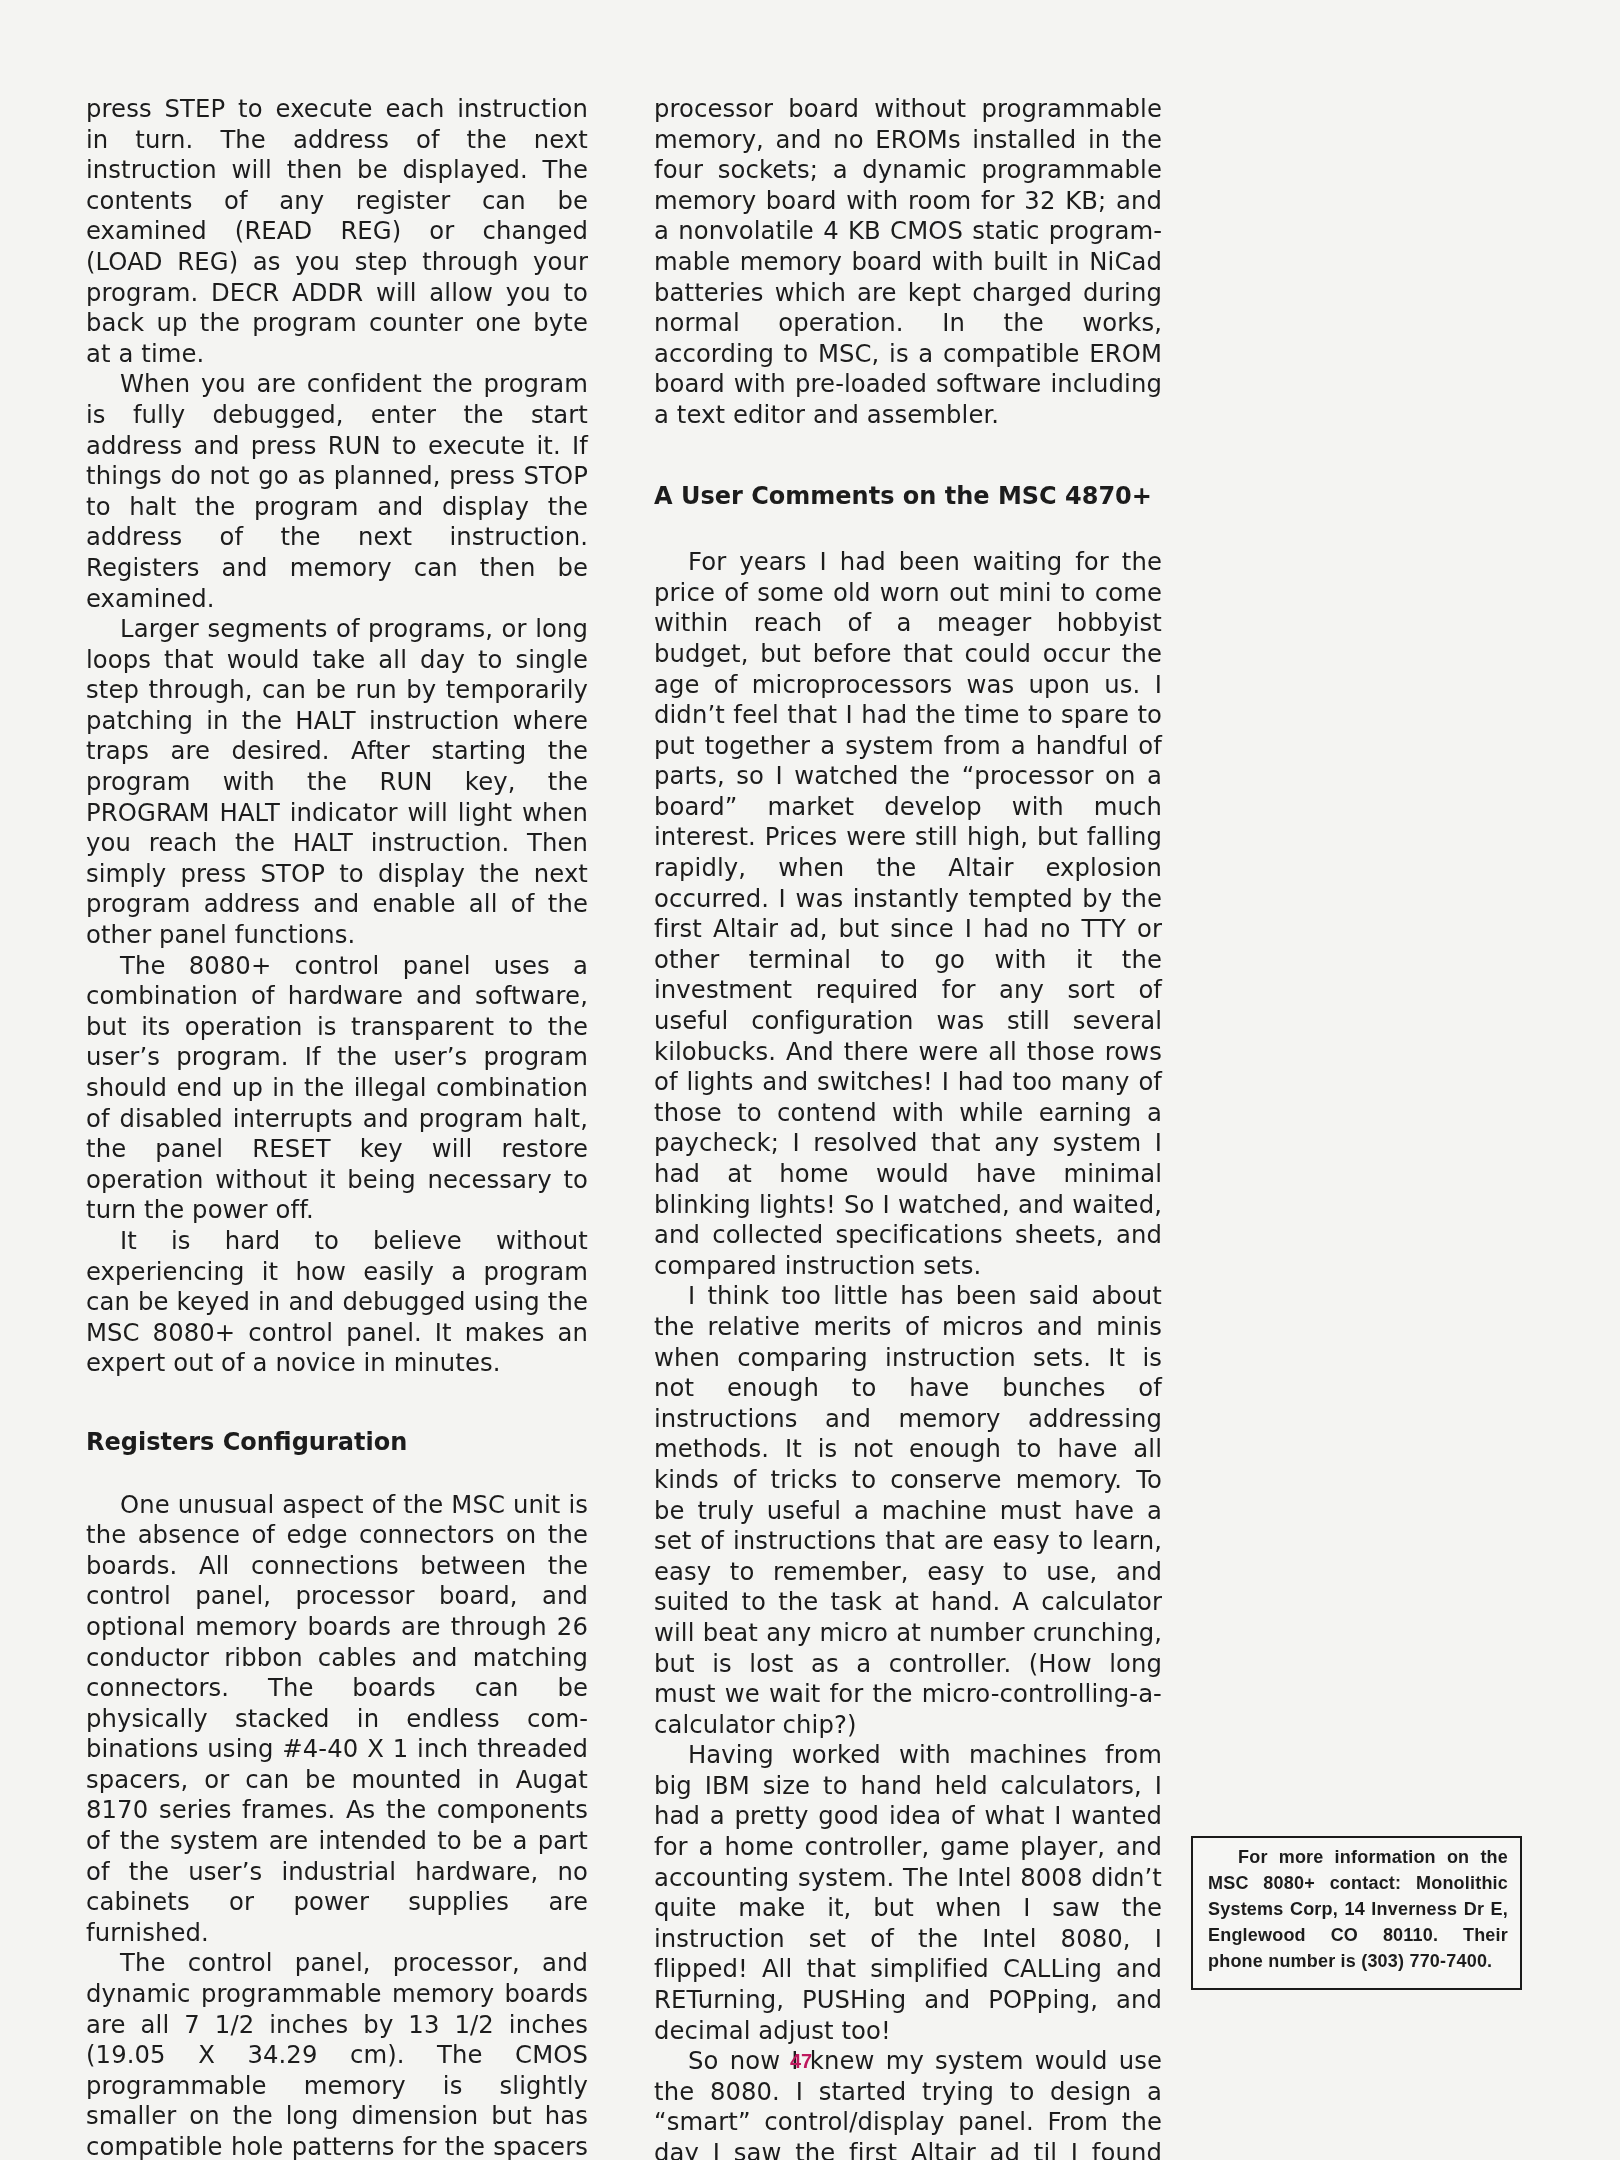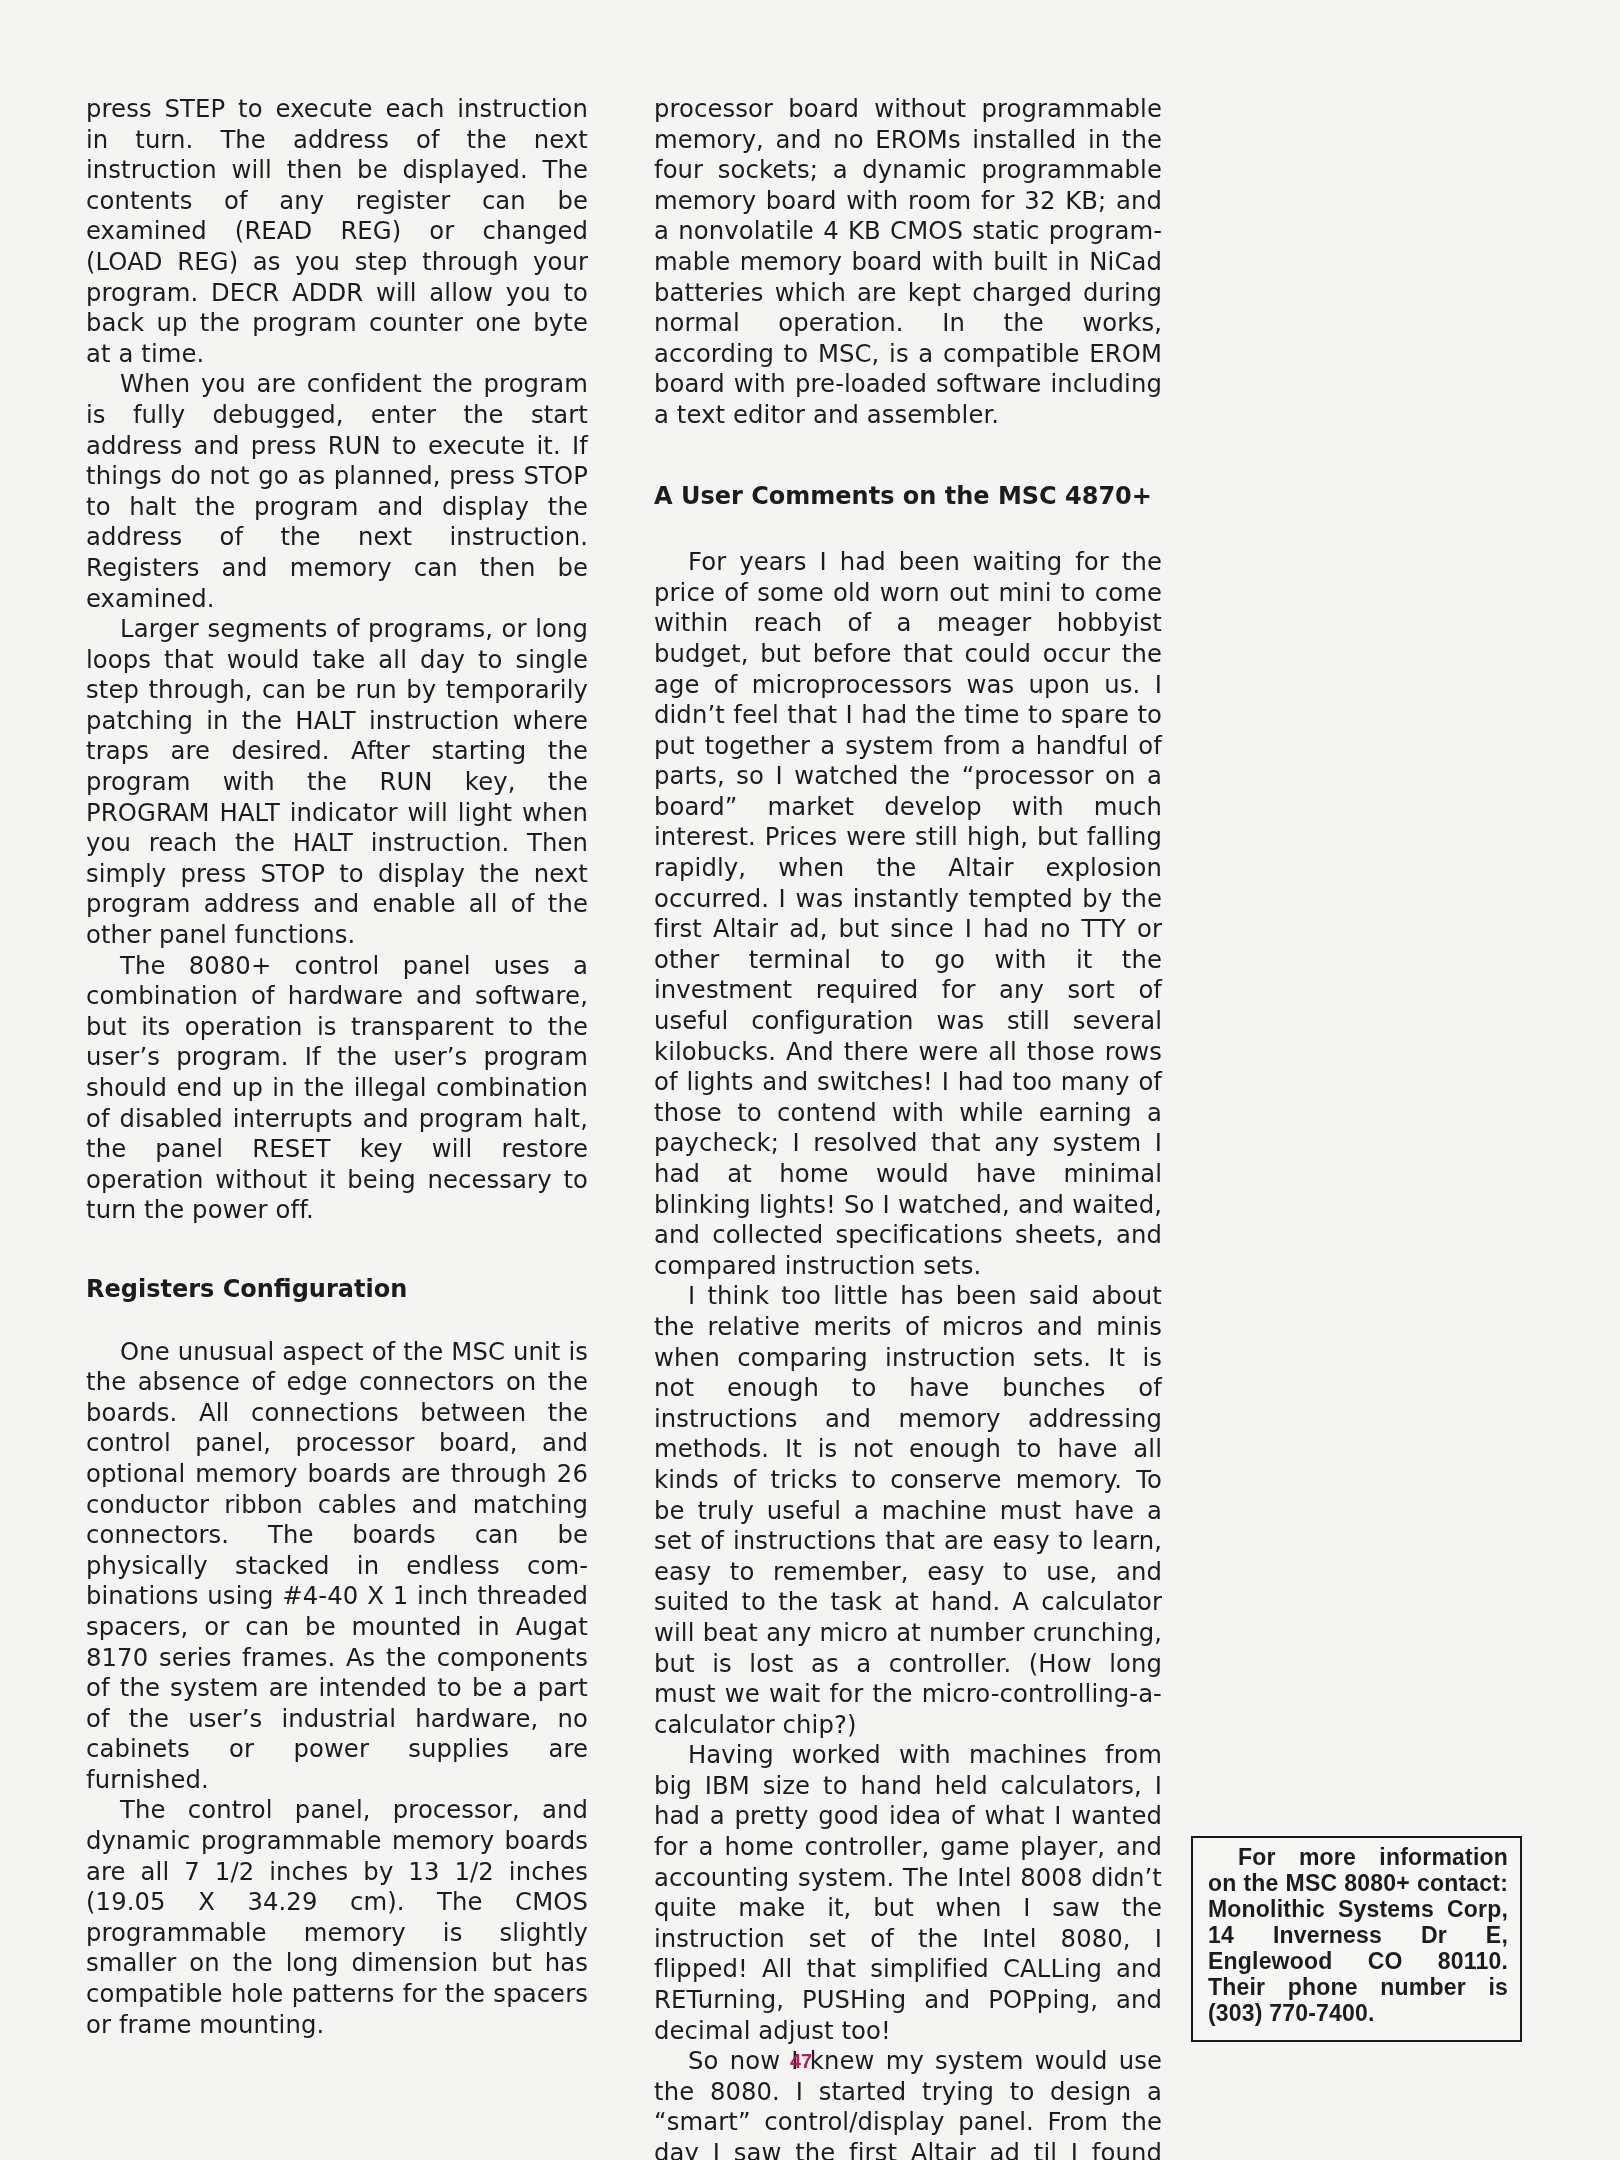--- a/index.html
+++ b/index.html
@@ -49,21 +49,21 @@
     .info-box {
       position: absolute;
       left: 1191px;
       top: 1836px;
       width: 331px;
       border: 2.5px solid #1a1a1a;
       padding: 6px 12px 14px 15px;
       box-sizing: border-box;
       font-family: "Liberation Sans", sans-serif;
       font-weight: bold;
-      font-size: 23px;
+      font-size: 18px;
       line-height: 26px;
       text-align: justify;
       text-indent: 30px;
       letter-spacing: 0.2px;
       background: #f6f6f4;
     }
     .page-number {
       position: absolute;
       left: 790px;
       top: 2050px;
@@ -76,20 +76,21 @@
 </head>
 <body>
 
 <div class="page">
 
   <div class="column col-left">
     <p class="para noindent">press STEP to execute each instruction in turn. The address of the next instruction will then be displayed. The contents of any register can be examined (READ REG) or changed (LOAD REG) as you step through your program. DECR ADDR will allow you to back up the program counter one byte at a time.</p>
     <p class="para">When you are confident the program is fully debugged, enter the start address and press RUN to execute it. If things do not go as planned, press STOP to halt the program and display the address of the next instruc­tion. Registers and memory can then be examined.</p>
     <p class="para">Larger segments of programs, or long loops that would take all day to single step through, can be run by temporarily patching in the HALT instruction where traps are desired. After starting the program with the RUN key, the PROGRAM HALT indicator will light when you reach the HALT instruc­tion. Then simply press STOP to display the next program address and enable all of the other panel functions.</p>
     <p class="para">The 8080+ control panel uses a combina­tion of hardware and software, but its operation is transparent to the user’s pro­gram. If the user’s program should end up in the illegal combination of disabled interrupts and program halt, the panel RESET key will restore operation without it being necessary to turn the power off.</p>
+    <p class="para">It is hard to believe without experiencing it how easily a program can be keyed in and debugged using the MSC 8080+ control panel. It makes an expert out of a novice in minutes.</p>
     <h2 class="heading">Registers Configuration</h2>
     <p class="para">One unusual aspect of the MSC unit is the absence of edge connectors on the boards. All connections between the control panel, processor board, and optional memory boards are through 26 conductor ribbon cables and matching connectors. The boards can be physically stacked in endless com­binations using #4-40 X 1 inch threaded spacers, or can be mounted in Augat 8170 series frames. As the components of the system are intended to be a part of the user’s industrial hardware, no cabinets or power supplies are furnished.</p>
     <p class="para">The control panel, processor, and dynamic programmable memory boards are all 7 1/2 inches by 13 1/2 inches (19.05 X 34.29 cm). The CMOS programmable mem­ory is slightly smaller on the long dimension but has compatible hole patterns for the spacers or frame mounting.</p>
 
   </div>
 
   <div class="column col-right">
     <p class="para noindent">processor board without programmable memory, and no EROMs installed in the four sockets; a dynamic programmable memory board with room for 32 KB; and a nonvolatile 4 KB CMOS static program­mable memory board with built in NiCad batteries which are kept charged during normal operation. In the works, according to MSC, is a compatible EROM board with pre-loaded software including a text editor and assembler.</p>
     <h2 class="heading">A User Comments on the MSC 4870+</h2>
     <p class="para">For years I had been waiting for the price of some old worn out mini to come within reach of a meager hobbyist budget, but before that could occur the age of micropro­cessors was upon us. I didn’t feel that I had the time to spare to put together a system from a handful of parts, so I watched the “processor on a board” market develop with much interest. Prices were still high, but falling rapidly, when the Altair explosion occurred. I was instantly tempted by the first Altair ad, but since I had no TTY or other terminal to go with it the investment required for any sort of useful configuration was still several kilobucks. And there were all those rows of lights and switches! I had too many of those to contend with while earning a paycheck; I resolved that any system I had at home would have minimal blinking lights! So I watched, and waited, and collected specifications sheets, and com­pared instruction sets.</p>

